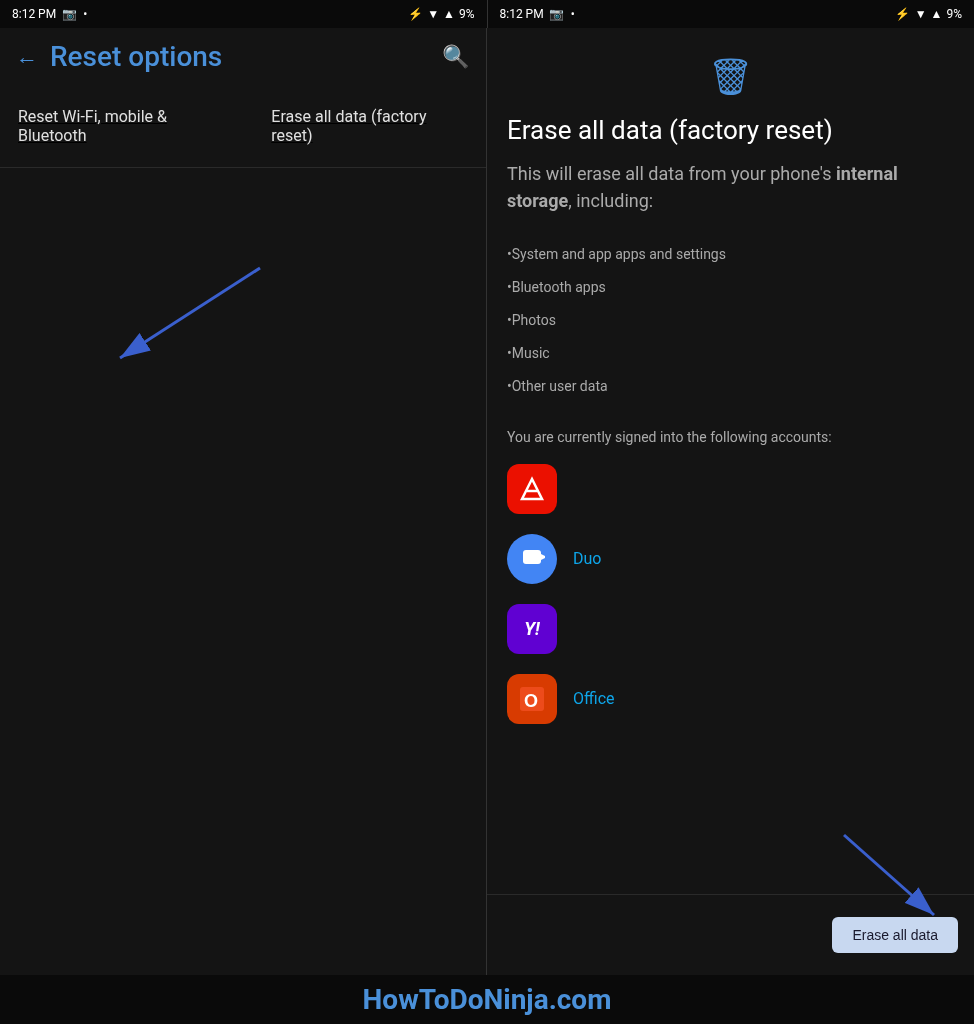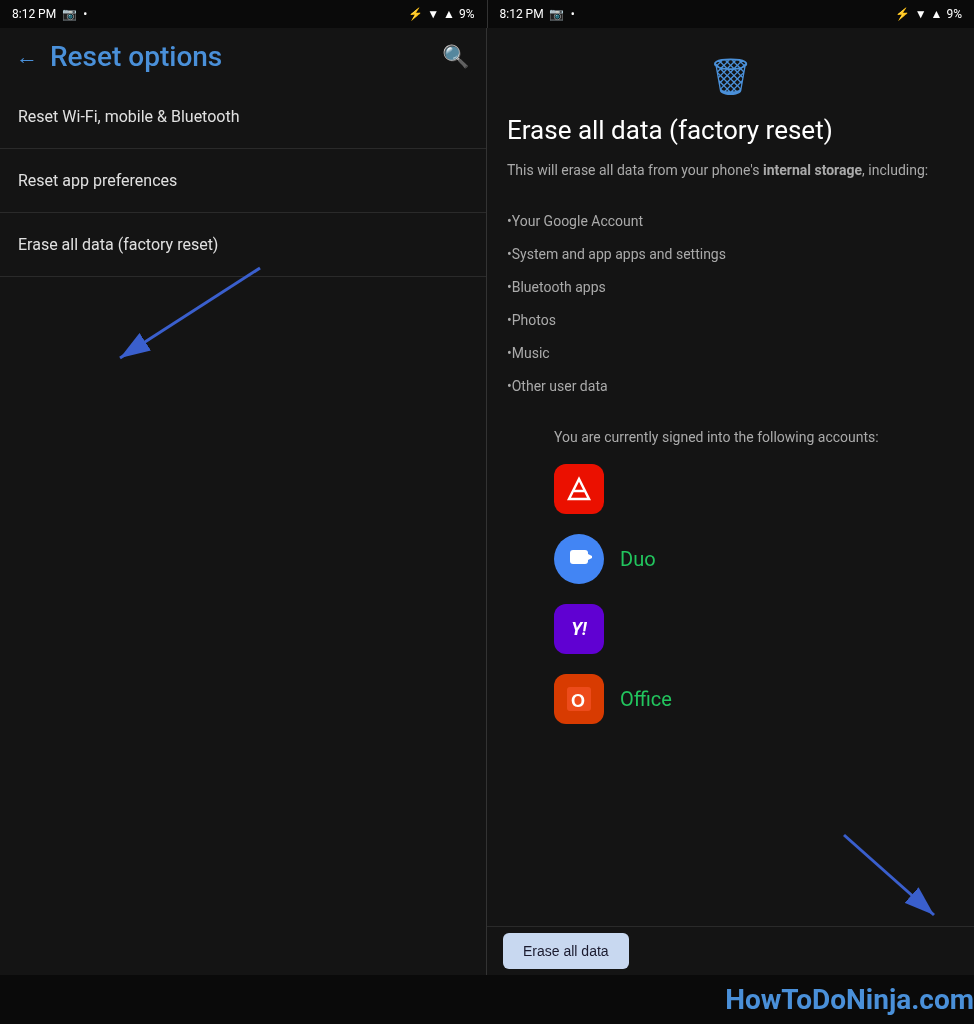--- a/index.html
+++ b/index.html
@@ -77,21 +77,22 @@
       font-weight: 500;
     }
     .search-icon {
       color: #4a90d9;
       font-size: 22px;
       cursor: pointer;
     }
 
     .menu-list {
       display: flex;
-      flex-direction: column;
+      flex-direction: row;
+      text-decoration: underline;
     }
     .menu-item {
       padding: 22px 18px;
       font-size: 16px;
       color: #e0e0e0;
       cursor: pointer;
       border-bottom: 1px solid #2a2a2a;
     }
 
     
@@ -121,21 +122,21 @@
 
     .erase-title {
       font-size: 26px;
       color: #ffffff;
       font-weight: 400;
       margin-bottom: 12px;
       line-height: 1.3;
     }
 
     .erase-description {
-      font-size: 14px;
+      font-size: 18px;
       color: #aaaaaa;
       margin-bottom: 24px;
       line-height: 1.5;
     }
     .erase-description strong {
       color: #aaaaaa;
       font-weight: 700;
     }
 
     .data-list {
@@ -143,21 +144,20 @@
     }
     .data-item {
       font-size: 14px;
       color: #aaaaaa;
       padding: 6px 0;
       line-height: 1.5;
     }
 
     .accounts-section {
       margin-top: 24px;
-      margin-left: 47px;
     }
     .accounts-text {
       font-size: 14px;
       color: #aaaaaa;
       margin-bottom: 16px;
       line-height: 1.5;
     }
 
     .account-row {
       display: flex;
@@ -173,51 +173,52 @@
       align-items: center;
       justify-content: center;
       font-size: 22px;
       font-weight: 700;
       color: white;
     }
     .app-icon.adobe { background: #eb1000; }
     .app-icon.yahoo { background: #6001d2; }
 
     .app-label {
-      font-size: 20px;
-      color: #22c55e;
+      font-size: 16px;
+      color: #0ea5e9;
     }
 
     
     .bottom-bar {
       position: absolute;
       bottom: 0;
       right: 0;
       width: 487px;
-      padding: 6px 16px;
+      padding: 22px 16px;
       background: #141414;
       display: flex;
+      justify-content: flex-end;
       border-top: 1px solid #2a2a2a;
     }
     .erase-btn {
       background: #c8d8f0;
       color: #1a1a2e;
       border: none;
       padding: 10px 20px;
       border-radius: 6px;
       font-size: 14px;
       font-weight: 500;
       cursor: pointer;
     }
 
     
     .footer {
       background: #0a0a0a;
       padding: 8px 0;
-      text-align: right;
+      text-align: center;
     }
     .footer-text {
       font-size: 28px;
       font-weight: 700;
       color: #4a90d9;
     }
 
     
     .left-arrow-svg {
       position: absolute;
@@ -291,23 +292,20 @@
       <div class="left-header-left">
         <span class="back-arrow">←</span>
         <span class="left-title">Reset options</span>
       </div>
       <span class="search-icon">🔍</span>
     </div>
 
     <div class="menu-list">
       <div class="menu-item">
         <span>Reset Wi-Fi, mobile &amp; Bluetooth</span>
-      </div>
-      <div class="menu-item">
-        <span>Reset app preferences</span>
       </div>
       <div class="menu-item">
         <span>Erase all data (factory reset)</span>
       </div>
     </div>
 
     <svg class="left-arrow-svg" width="200" height="130">
       <defs>
         <marker id="arrowhead-left" markerWidth="10" markerHeight="7" refX="10" refY="3.5" orient="auto">
           <polygon points="0 0, 10 3.5, 0 7" fill="#3a5fcd"></polygon>
@@ -323,21 +321,20 @@
         <span class="trash-icon">🗑</span>
       </div>
 
       <h1 class="erase-title">Erase all data (factory reset)</h1>
 
       <p class="erase-description">
         <span>This will erase all data from your phone's </span><strong>internal storage</strong><span>, including:</span>
       </p>
 
       <div class="data-list">
-        <div class="data-item">•Your Google Account</div>
         <div class="data-item">•System and app apps and settings</div>
         <div class="data-item">•Bluetooth apps</div>
         <div class="data-item">•Photos</div>
         <div class="data-item">•Music</div>
         <div class="data-item">•Other user data</div>
       </div>
 
       <div class="accounts-section">
         <p class="accounts-text">You are currently signed into the following accounts:</p>
 

